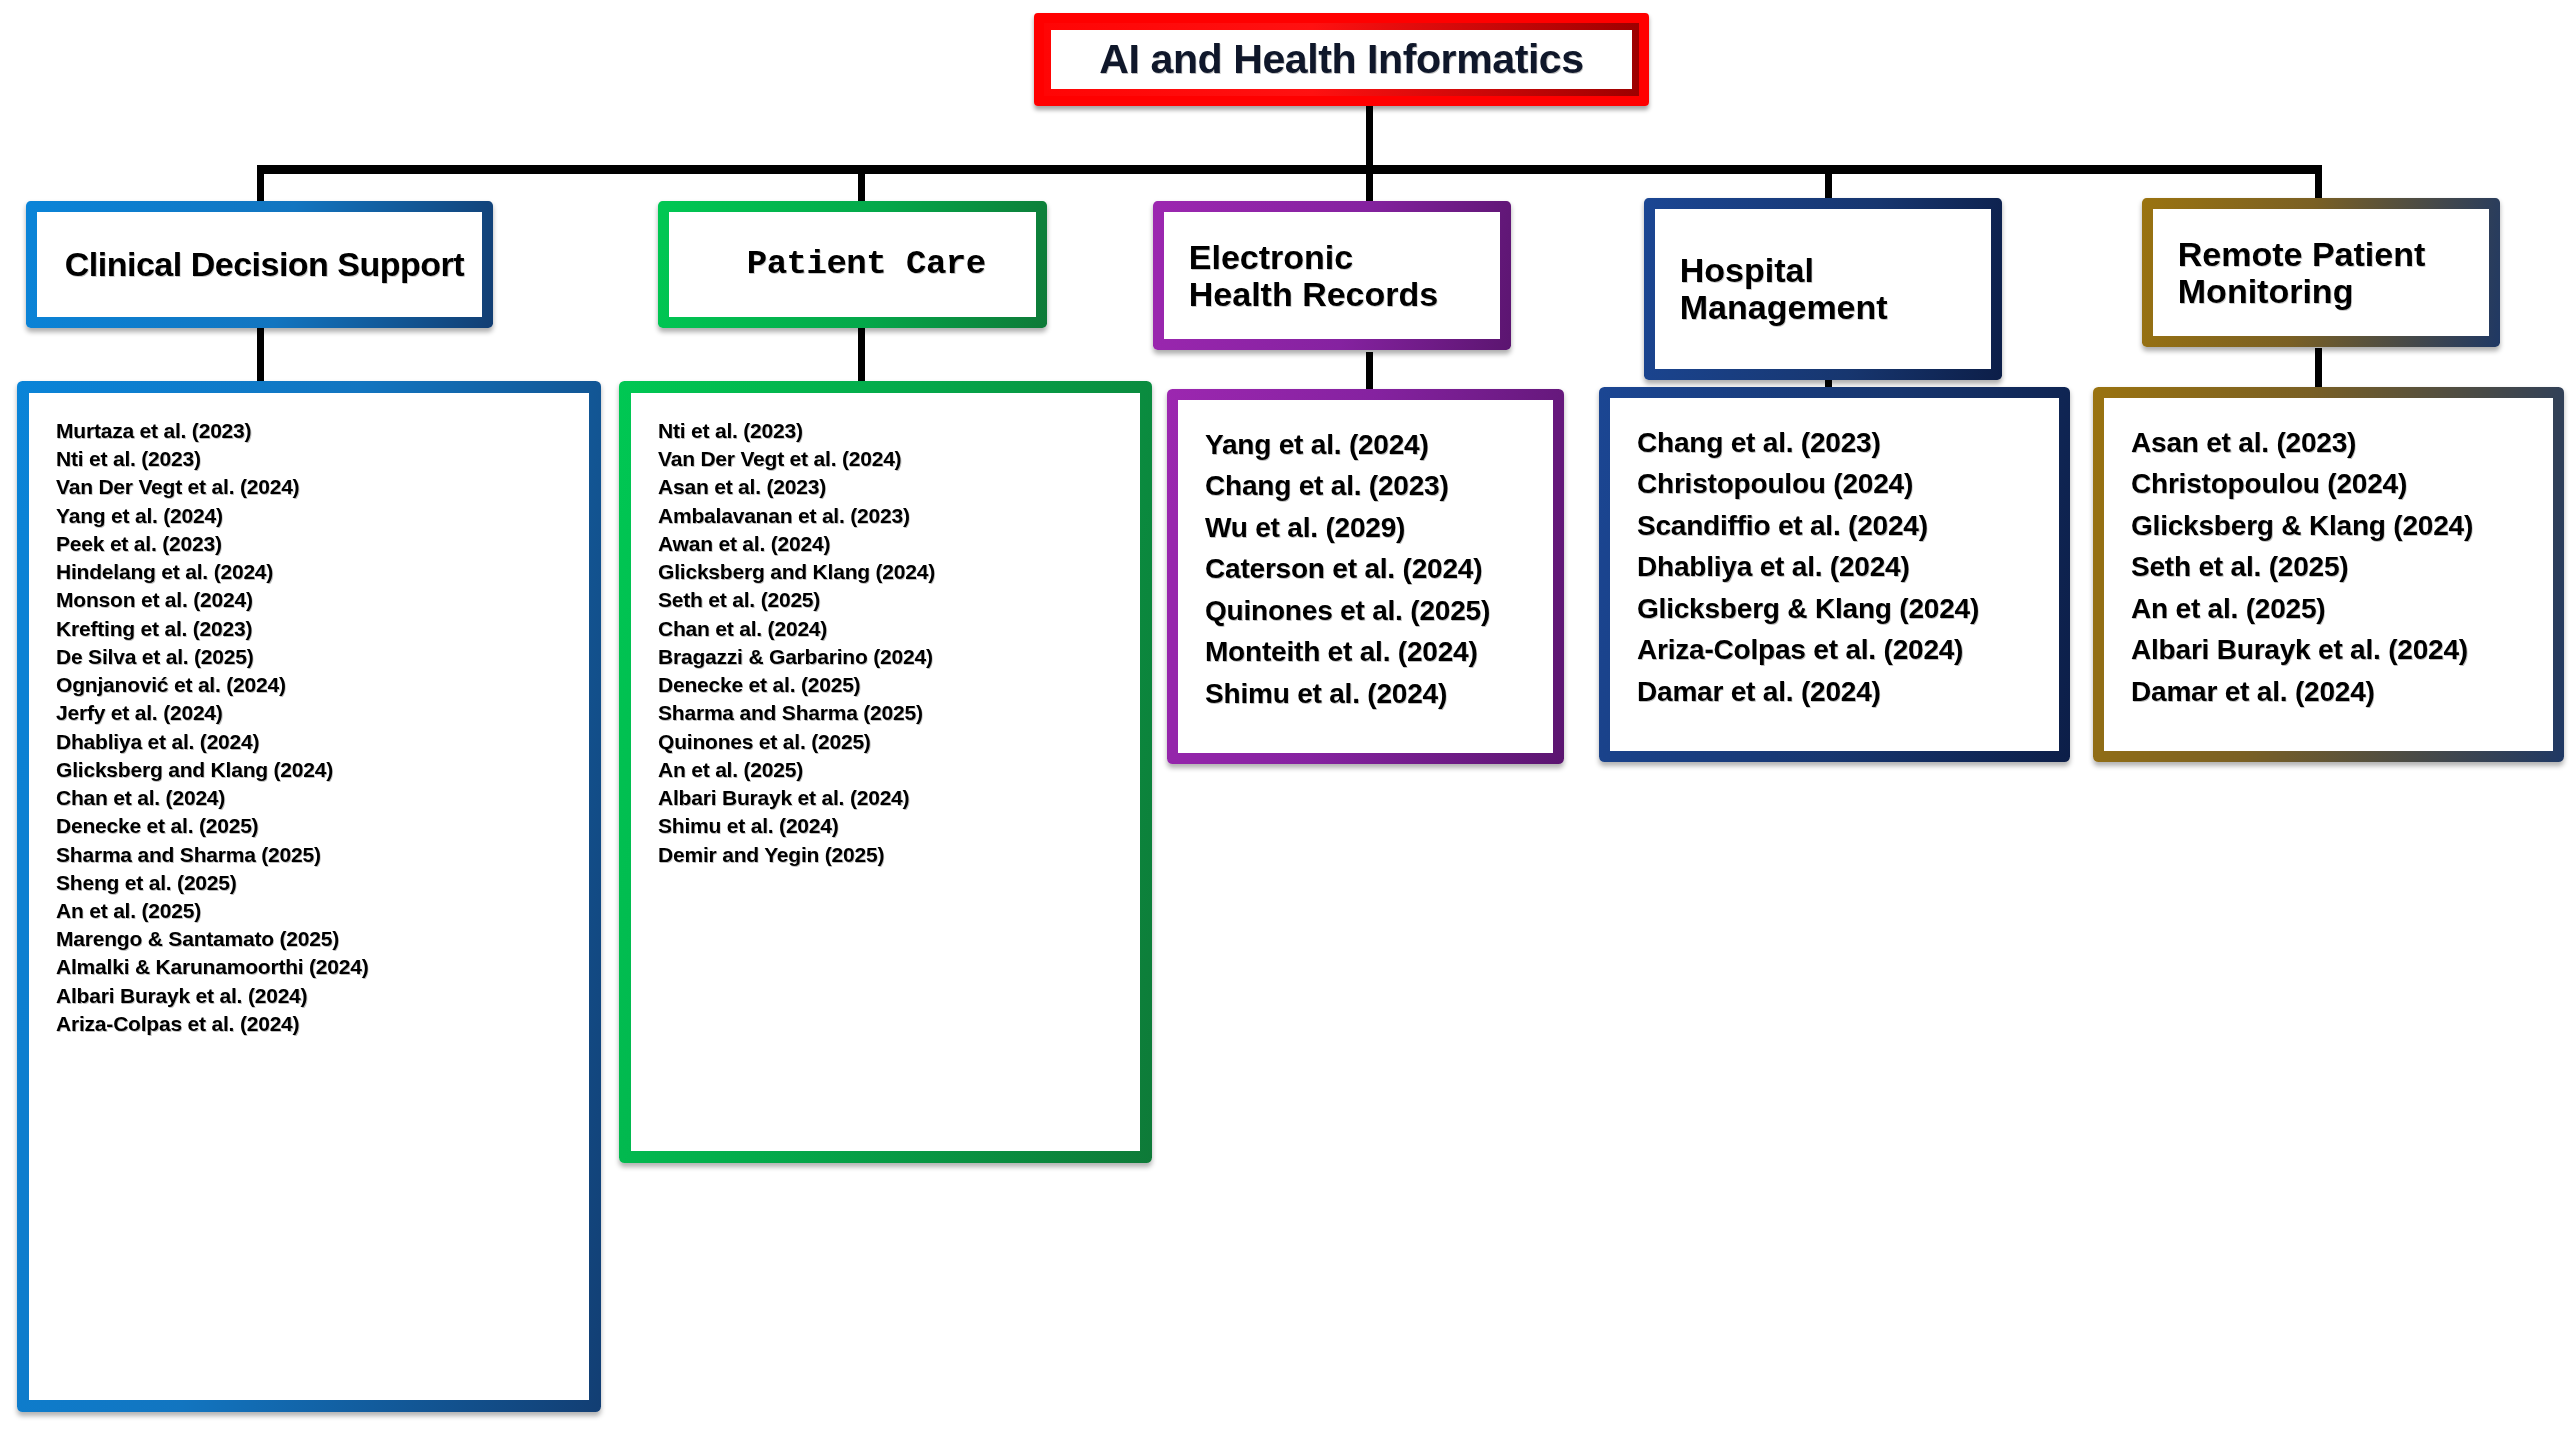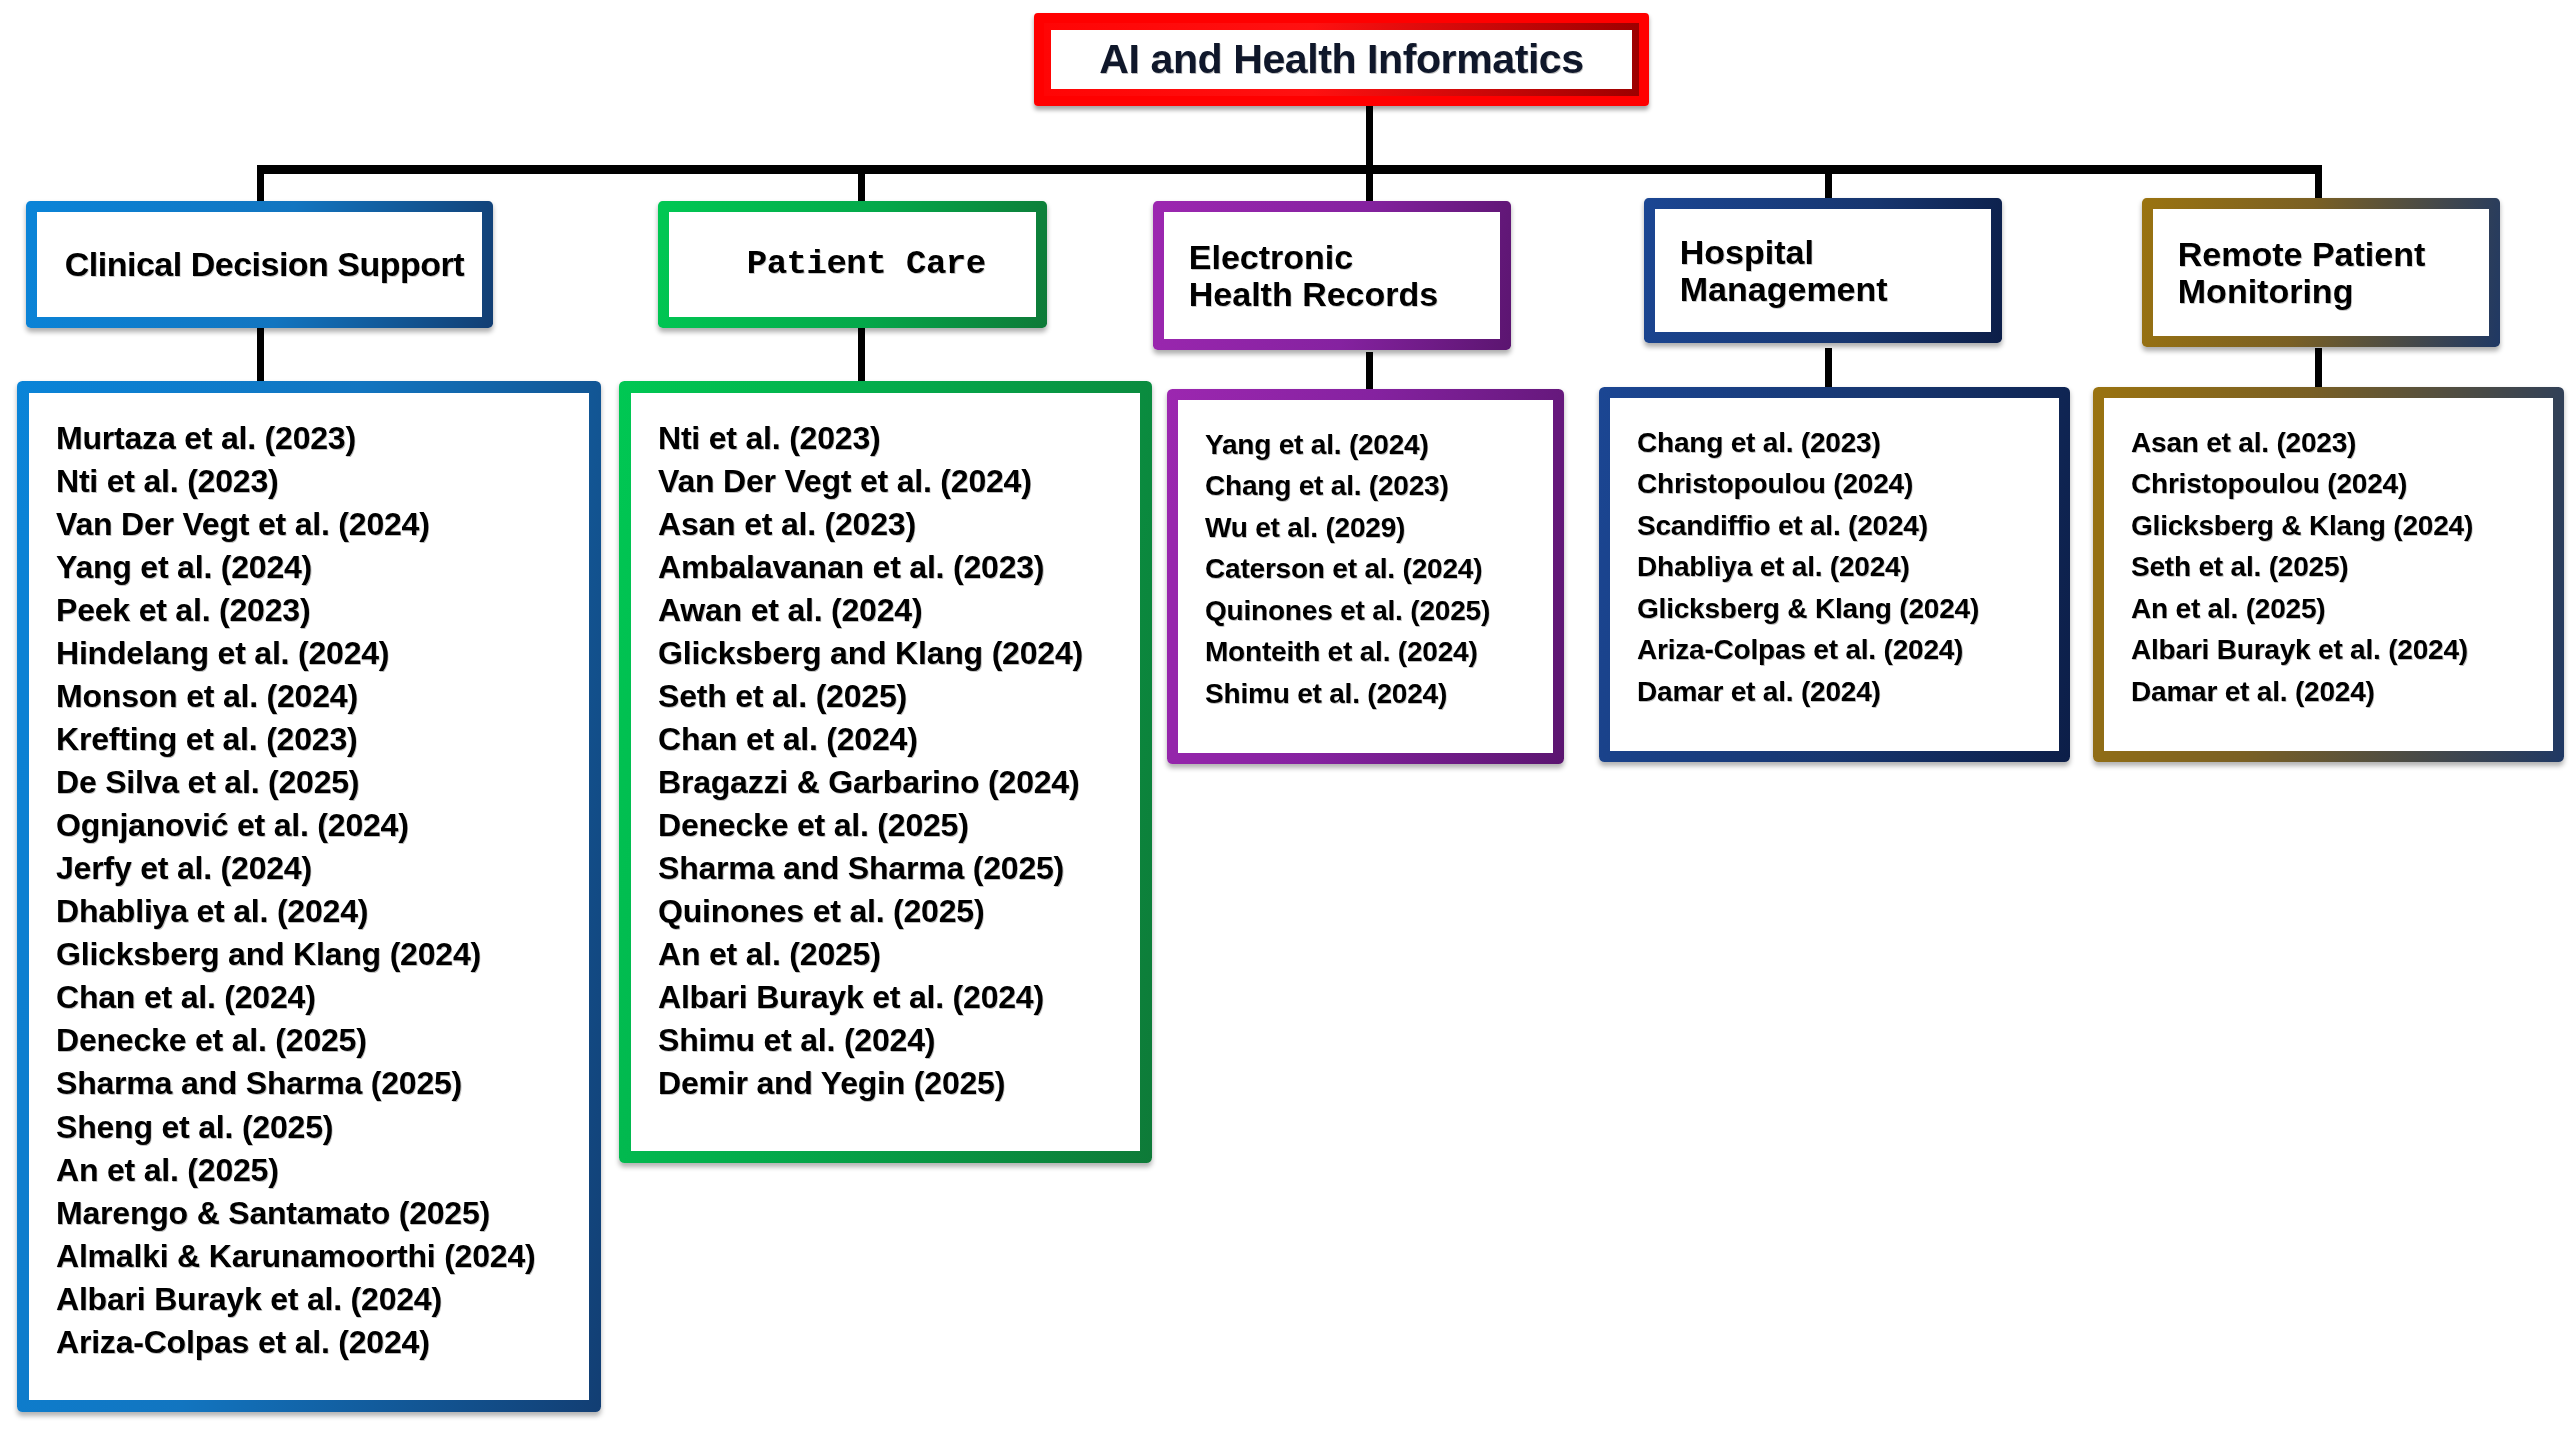--- a/index.html
+++ b/index.html
@@ -102,21 +102,21 @@
     padding: 7px;
     box-shadow: 0 3.9px 5.4px rgba(0,0,0,0.3);
   }
   .cite-box .node-inner {
     flex-direction: column;
     align-items: flex-start;
     justify-content: flex-start;
     padding: 17px 12.5px 7.8px 20px;
   }
   .cite {
-    font-size: 32px;
+    font-size: 21px;
     font-weight: bold;
     color: #000000;
     line-height: 1.345;
     white-space: nowrap;
     text-shadow: 0.8px 0.8px 0 rgba(0,0,0,0.25);
   }
   .cite.cond { font-stretch: condensed; letter-spacing: -0.2px; }
   .cite.wide { font-size: 28px; letter-spacing: -0.2px; line-height: 1.48; }
 </style>
 </head>
@@ -166,21 +166,21 @@
   <div class="cat-head" style="left:1153px; top:201px; width:358px; height:149px;
               border:11px solid transparent;
               background:linear-gradient(#fff,#fff) padding-box,
                          linear-gradient(100deg,#9C27B0 0%,#8522A0 55%,#5B1570 100%) border-box;">
     <div class="node-inner" style="padding-left:17px;">
       <span class="cat-title">Electronic</span>
       <span class="cat-title">Health Records</span>
     </div>
   </div>
 
-  <div class="cat-head" style="left:1644px; top:198px; width:358px; height:145px;
+  <div class="cat-head" style="left:1644px; top:198px; width:358px; height:182px;
               border:11px solid transparent;
               background:linear-gradient(#fff,#fff) padding-box,
                          linear-gradient(100deg,#1B4693 0%,#17366F 60%,#0C1E48 100%) border-box;">
     <div class="node-inner" style="padding-left:17px;">
       <span class="cat-title">Hospital</span>
       <span class="cat-title">Management</span>
     </div>
   </div>
 
   <div class="cat-head" style="left:2142px; top:198px; width:358px; height:149px;

